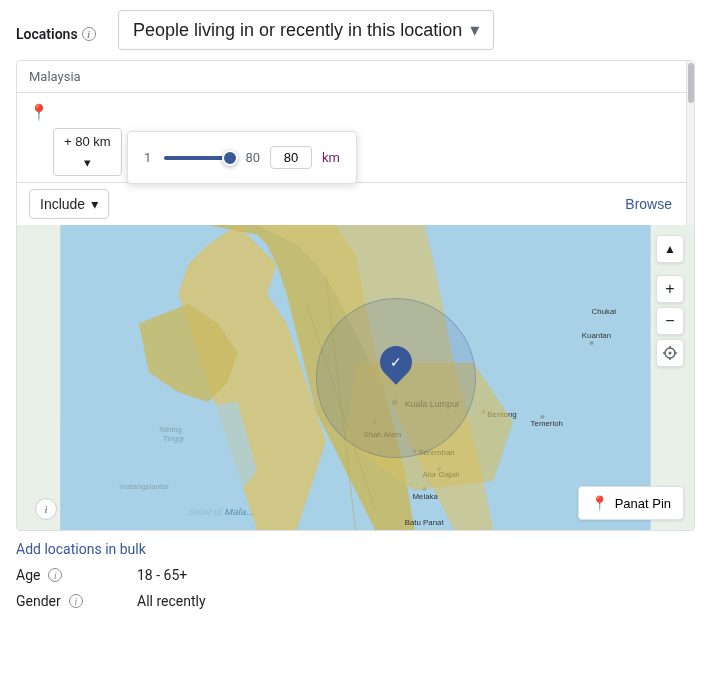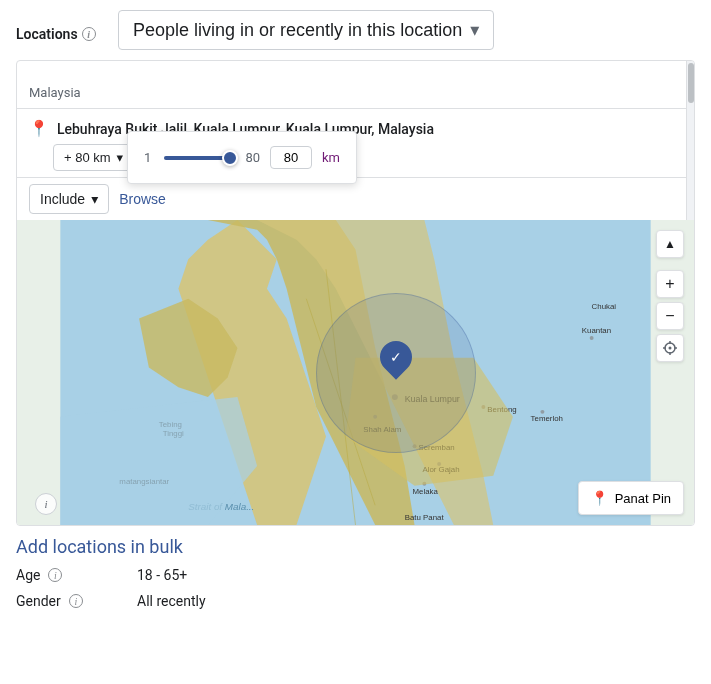--- a/index.html
+++ b/index.html
@@ -77,21 +77,20 @@
 
     .location-header {
       padding: 8px 12px;
       background: #fff;
       font-size: 13px;
       color: #606770;
       border-bottom: 1px solid #dddfe2;
       display: flex;
       align-items: center;
       justify-content: space-between;
-      margin-top: 16px;
     }
 
     .scrollbar-area {
       position: absolute;
       right: 0;
       top: 0;
       bottom: 0;
       width: 8px;
       background: #f0f2f5;
       border-left: 1px solid #dddfe2;
@@ -132,26 +131,28 @@
       gap: 6px;
       padding: 5px 10px;
       border: 1px solid #ccd0d5;
       border-radius: 4px;
       background: #fff;
       cursor: pointer;
       font-size: 13px;
       color: #1c1e21;
       width: fit-content;
       margin-left: 24px;
+      flex-direction: column;
     }
 
     
     .controls-row {
       display: flex;
       align-items: center;
+      justify-content: space-between;
       padding: 6px 12px;
       background: #fff;
       border-top: 1px solid #dddfe2;
     }
 
     .include-btn {
       display: flex;
       align-items: center;
       gap: 6px;
       padding: 6px 10px;
@@ -376,21 +377,21 @@
     .drop-pin-icon {
       color: #385898;
       font-size: 14px;
     }
 
     
     .add-locations {
       margin: 10px 0;
       color: #385898;
       cursor: pointer;
-      font-size: 18px;
+      font-size: 14px;
       text-decoration: none;
     }
 
     
     .info-row {
       display: flex;
       align-items: center;
       gap: 8px;
       margin: 10px 0 8px;
     }
@@ -441,21 +442,20 @@
     <div class="location-header">
       <span>Malaysia</span>
     </div>
     <div class="scrollbar-area">
       <div class="scrollbar-thumb"></div>
     </div>
 
     <div class="location-item">
       <div class="location-name">
         <span class="pin-icon">📍</span>
-        <span>Lebuhraya Bukit Jalil, Kuala Lumpur, Kuala Lumpur, Malaysia</span>
       </div>
       <button class="radius-btn">
         <span>+ 80 km</span>
         <span>▾</span>
       </button>
     </div>
 
     <div class="slider-popup">
       <span class="slider-min">1</span>
       <div class="slider-track">

